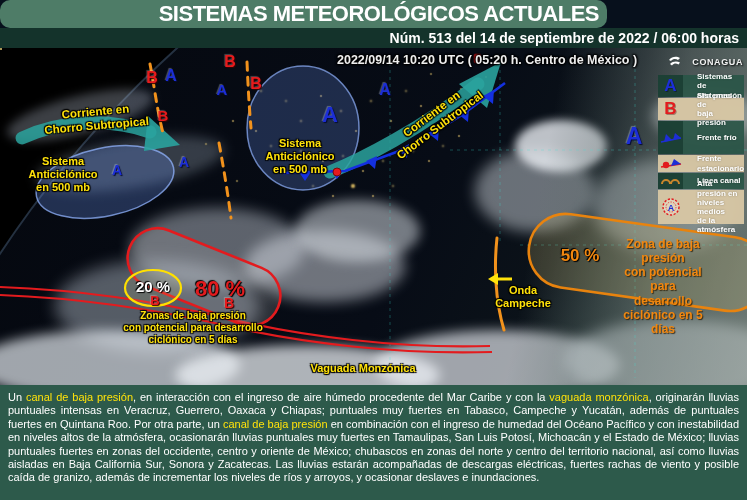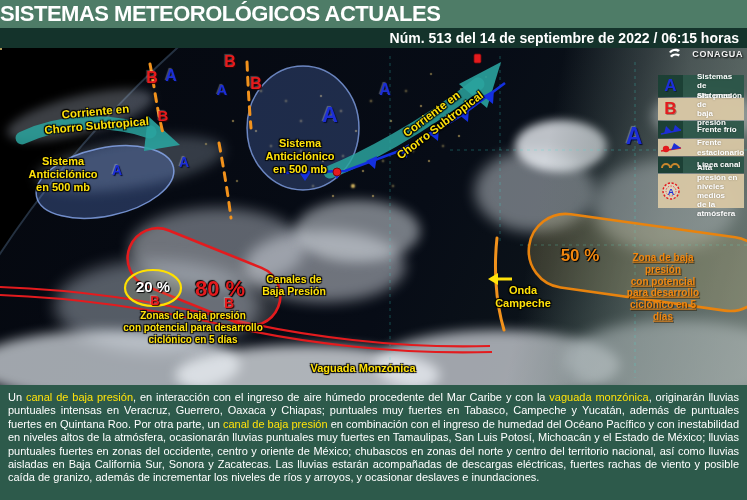--- a/index.html
+++ b/index.html
@@ -1,20 +1,20 @@
 <!DOCTYPE html>
 <html><head>
 <meta charset="utf-8">
 <style>
   html,body{margin:0;padding:0;background:#222;}
   #app{position:relative;width:747px;height:500px;overflow:hidden;font-family:"Liberation Sans",sans-serif;background:#07101c;}
 
   
-  .hdr1{position:absolute;left:0;top:0;width:747px;height:28px;background:#4e7c67;color:#fff;
-        font-size:22px;font-weight:bold;line-height:28px;text-align:left;padding-right:8px;box-sizing:border-box;letter-spacing:-.5px;}
+  .hdr1{position:absolute;left:0;top:0;width:607px;height:28px;background:#4e7c67;color:#fff;
+        font-size:22px;font-weight:bold;line-height:28px;text-align:right;padding-right:8px;box-sizing:border-box;letter-spacing:-.5px;border-radius:10px;}
   .hdr2{position:absolute;left:0;top:28px;width:747px;height:20px;background:#14332b;color:#fff;
         font-size:14px;font-weight:bold;line-height:20px;text-align:right;padding-right:8px;box-sizing:border-box;}
 
   
   .map{position:absolute;left:0;top:48px;width:747px;height:337px;overflow:hidden;
        background:linear-gradient(115deg,#05080f 0%,#070c16 55%,#0b1219 72%,#20302e 86%,#3c4a46 100%);}
   .space{position:absolute;left:-180px;top:-280px;width:2160px;height:2160px;border-radius:50%;
          box-shadow:0 0 0 9999px #000;border:2px solid rgba(130,170,210,.25);}
   .cloud{position:absolute;border-radius:50%;}
   .daylight{position:absolute;inset:0;background:linear-gradient(100deg,rgba(0,0,0,0) 70%,rgba(95,110,108,.35) 78%,rgba(130,142,138,.5) 86%,rgba(152,162,156,.55) 100%);}
@@ -29,21 +29,21 @@
       428px 112px 1px 0 rgba(255,220,120,.7),442px 97px 2px 0 rgba(255,225,130,.7),458px 87px 1px 0 rgba(255,220,120,.7),
       352px 137px 2px 1px rgba(255,215,110,.9),332px 147px 1px 0 rgba(255,220,120,.7),312px 137px 2px 0 rgba(255,225,130,.7),
       372px 147px 1px 0 rgba(255,220,120,.7),392px 137px 2px 0 rgba(255,225,130,.7),283px 122px 1px 0 rgba(255,220,120,.7),
       236px 132px 1px 0 rgba(255,220,120,.6),205px 95px 1px 0 rgba(255,220,120,.55),430px 25px 1px 0 rgba(255,220,120,.6),
       460px 40px 1px 0 rgba(255,220,120,.6),485px 28px 1px 0 rgba(255,220,120,.55);}
   svg.ovl{position:absolute;left:0;top:0;}
 
   
   .ts{position:absolute;left:337px;top:5px;color:#eee;font-size:12.5px;font-weight:bold;
       text-shadow:1px 1px 2px #000,-1px -1px 2px #000,1px -1px 2px #000,-1px 1px 2px #000;}
-  .conagua{position:absolute;right:4px;top:0;display:flex;align-items:center;gap:11px;color:#f2f2f2;
+  .conagua{position:absolute;right:4px;top:8px;display:flex;align-items:center;gap:11px;color:#f2f2f2;
       font-size:9px;font-weight:bold;letter-spacing:.6px;text-shadow:1px 1px 2px #000;}
   .map-label{position:absolute;transform:translate(-50%,-50%);text-align:center;white-space:pre-line;
       color:#ffe20a;font-weight:bold;font-size:10.5px;line-height:1.18;
       text-shadow:1px 1px 1px #000,-1px -1px 1px #000,1px -1px 1px #000,-1px 1px 1px #000;}
   .map-label.orange{color:#f2870f;text-shadow:1px 1px 1px rgba(40,25,0,.8);}
   .ltr{position:absolute;transform:translate(-50%,-50%);font-weight:900;line-height:1;}
   .ltrA{color:#1c2ed6;text-shadow:1px 1px 1px #060d33,-1px -1px 1px rgba(200,215,255,.35);}
   .ltrB{color:#e81a1c;text-shadow:1px 1px 1px #330404,-1px -1px 1px rgba(255,210,210,.3);}
   .pct{position:absolute;transform:translate(-50%,-50%);font-weight:900;
        text-shadow:1px 1px 1px #000,-1px -1px 1px #000;}
@@ -64,21 +64,21 @@
   .forecast{position:absolute;left:0;top:385px;width:747px;height:115px;background:#2d5a4b;box-sizing:border-box;
             padding:6px 8px 0 8px;color:#fff;font-size:11px;line-height:13.4px;text-align:justify;}
   .seg-n{} .seg-y{color:#ffe20a;font-weight:normal;} .seg-b{font-weight:normal;} .seg-i{}
 </style>
 </head>
 <body>
 
 <div id="app">
 
   <div class="hdr1">SISTEMAS METEOROLÓGICOS ACTUALES</div>
-  <div class="hdr2">Núm. 513 del 14 de septiembre de 2022 / 06:15 horas</div>
+  <div class="hdr2">Núm. 513 del 14 de septiembre de 2022 / 06:00 horas</div>
 
   <div class="map">
 
     <div class="space"></div>
 
     <div class="cloud" style="left:5px;top:48px;width:150px;height:38px;background:rgba(200,210,225,.30);filter:blur(5px);transform:rotate(-14deg);"></div>
     <div class="cloud" style="left:35px;top:92px;width:190px;height:48px;background:rgba(190,205,220,.26);filter:blur(6px);transform:rotate(-9deg);"></div>
     <div class="cloud" style="left:130px;top:160px;width:175px;height:80px;background:rgba(215,222,232,.42);filter:blur(7px);"></div>
     <div class="cloud" style="left:55px;top:212px;width:205px;height:92px;background:rgba(205,215,228,.40);filter:blur(8px);"></div>
     <div class="cloud" style="left:245px;top:182px;width:160px;height:72px;background:rgba(225,230,238,.48);filter:blur(7px);"></div>
@@ -150,20 +150,21 @@
       </g>
       <ellipse cx="153" cy="240" rx="28" ry="18" fill="rgba(255,255,150,.10)" stroke="#ffe000" stroke-width="2.2"></ellipse>
       <g transform="rotate(8 645 214)">
         <rect x="528" y="177" width="240" height="74" rx="37" fill="rgba(205,185,115,.22)" stroke="#e8830e" stroke-width="2.6"></rect>
       </g>
 
       <circle cx="337" cy="124" r="4" fill="#e41b1e" stroke="#7a0b0b" stroke-width="1"></circle>
       <rect x="474" y="6" width="7" height="9" rx="1.5" fill="#e41b1e" stroke="#7a0b0b" stroke-width="0.8"></rect>
     </svg>
 
+    <div class="ts">2022/09/14 10:20 UTC ( 05:20 h. Centro de México )</div>
     <div class="conagua">
       <svg width="13" height="11" viewBox="0 0 13 11">
         <path d="M1,4 C4,0 9,0 12,2 L10,4 C8,2.5 5,2.5 3,5 Z" fill="#fff"></path>
         <path d="M2,8 C5,5 9,5 12,6.5 L10.5,8.5 C8,7 6,7.2 4,9.5 Z" fill="#fff"></path>
       </svg>
       <span>CONAGUA</span>
     </div>
 
     <span class="ltr ltrA" style="left:171px;top:28px;font-size:16px;">A</span>
     <span class="ltr ltrA" style="left:222px;top:41px;font-size:15px;">A</span>
@@ -182,29 +183,27 @@
     <div class="map-label" style="left:96px;top:71px;font-size:11.5px;transform:translate(-50%,-50%) rotate(-5deg);">Corriente en
 Chorro Subtropical</div>
     <div class="map-label" style="left:63px;top:126px;font-size:11px;">Sistema
 Anticiclónico
 en 500 mb</div>
     <div class="map-label" style="left:300px;top:108px;font-size:11px;">Sistema
 Anticiclónico
 en 500 mb</div>
     <div class="map-label" style="left:436px;top:72px;font-size:11.5px;transform:translate(-50%,-50%) rotate(-37deg);">Corriente en
 Chorro Subtropical</div>
-    <div class="map-label" style="left:294px;top:237px;font-size:10.5px;">Canales de
-Baja Presión</div>
     <div class="map-label" style="left:523px;top:249px;font-size:11px;">Onda
 Campeche</div>
     <div class="map-label" style="left:363px;top:320px;font-size:11px;">Vaguada Monzónica</div>
     <div class="map-label" style="left:193px;top:280px;font-size:10px;">Zonas de baja presión
 con potencial para desarrollo
 ciclónico en 5 días</div>
-    <div class="map-label orange" style="left:663px;top:239px;font-size:10px;text-decoration:underline;">Zona de baja presión
+    <div class="map-label orange" style="left:663px;top:239px;font-size:12px;">Zona de baja presión
 con potencial para desarrollo
 ciclónico en 5 días</div>
 
     <span class="pct" style="left:153px;top:238px;font-size:15px;color:#ffffff;">20 %</span>
     <span class="pct" style="left:220px;top:241px;font-size:22px;color:#e21b1e;">80 %</span>
     <span class="pct" style="left:580px;top:208px;font-size:17px;color:#f2870f;">50 %</span>
 
     <div class="legend">
       <div class="lg-row teal" style="height:22px;">
         <div class="lg-ico">
@@ -213,21 +212,21 @@
         <div class="lg-lbl">Sistemas de
 alta presión</div>
       </div>
       <div class="lg-row beige" style="height:22px;">
         <div class="lg-ico">
             <span class="lg-B">B</span>
           </div>
         <div class="lg-lbl">Sistemas de
 baja presión</div>
       </div>
-      <div class="lg-row teal" style="height:17px;">
+      <div class="lg-row teal" style="height:33px;">
         <div class="lg-ico">
           <svg width="22" height="12" viewBox="0 0 22 12">
               <line x1="1" y1="10" x2="21" y2="6" stroke="#1d2ed6" stroke-width="1.6"></line>
               <polygon points="4,10 12,8 6,2" fill="#1d2ed6"></polygon>
               <polygon points="13,8 21,6 15,1" fill="#1d2ed6"></polygon>
             </svg>
         </div>
         <div class="lg-lbl">Frente frío</div>
       </div>
       <div class="lg-row beige" style="height:17px;">

